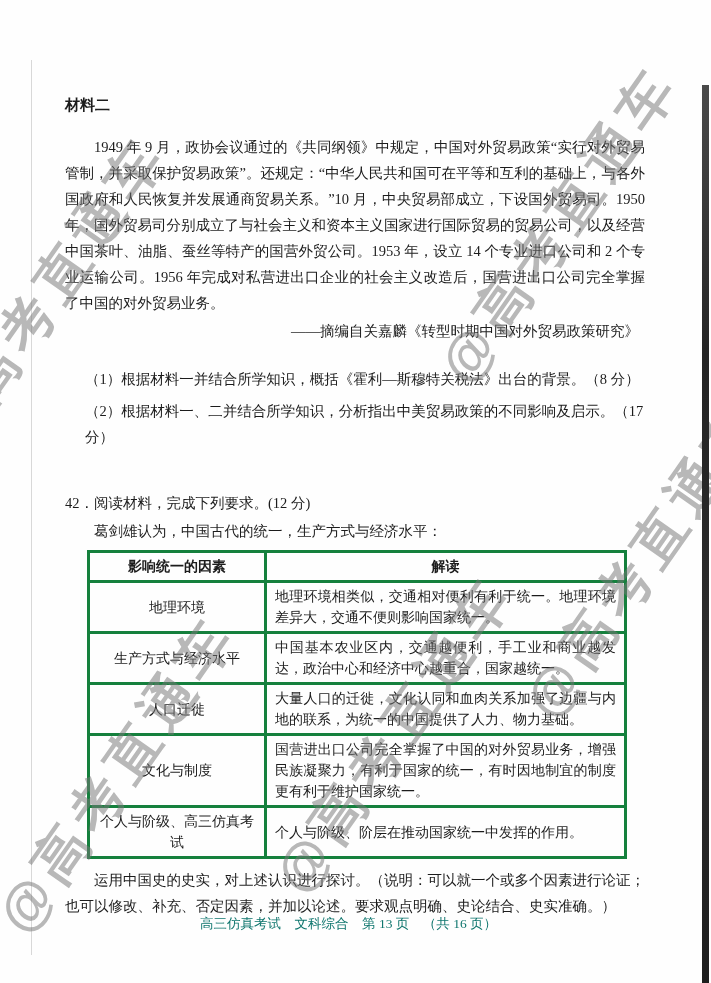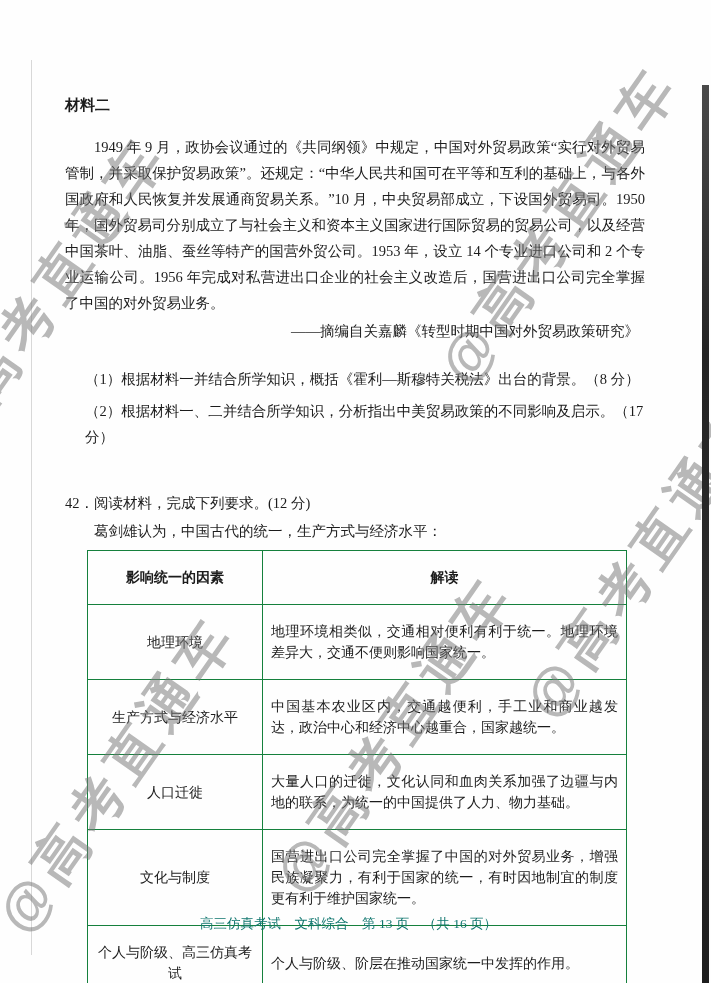--- a/index.html
+++ b/index.html
@@ -22,21 +22,21 @@
   .question{margin-top:6px;padding-left:20px;}
   .question.first{margin-top:22px;}
   .q42-title{margin-top:40px;}
   .material-label{margin-top:8px;font-weight:bold;font-size:15px;}
   .intro{margin-top:2px;text-indent:2em;}
   table.factors{
     border-collapse:collapse;margin:6px 0 0 22px;width:540px;
     font-size:14px;line-height:21px;
   }
   table.factors th,table.factors td{
-    border:1px solid #15803d;padding:16px 8px;vertical-align:middle;font-family:Liberation Serif, serif;
+    border:3px solid #15803d;padding:3px 8px;vertical-align:middle;font-family:Liberation Serif, serif;
   }
   table.factors th{font-weight:bold;text-align:center;}
   td.factor{width:158px;text-align:center;}
   td.explain{text-align:justify;}
   .closing{margin-top:8px;text-indent:2em;text-align:justify;}
   .footer{
     position:absolute;left:0;right:14px;top:915px;z-index:1;
     text-align:center;font-size:13.5px;color:#0f766e;
   }
   .watermark{

